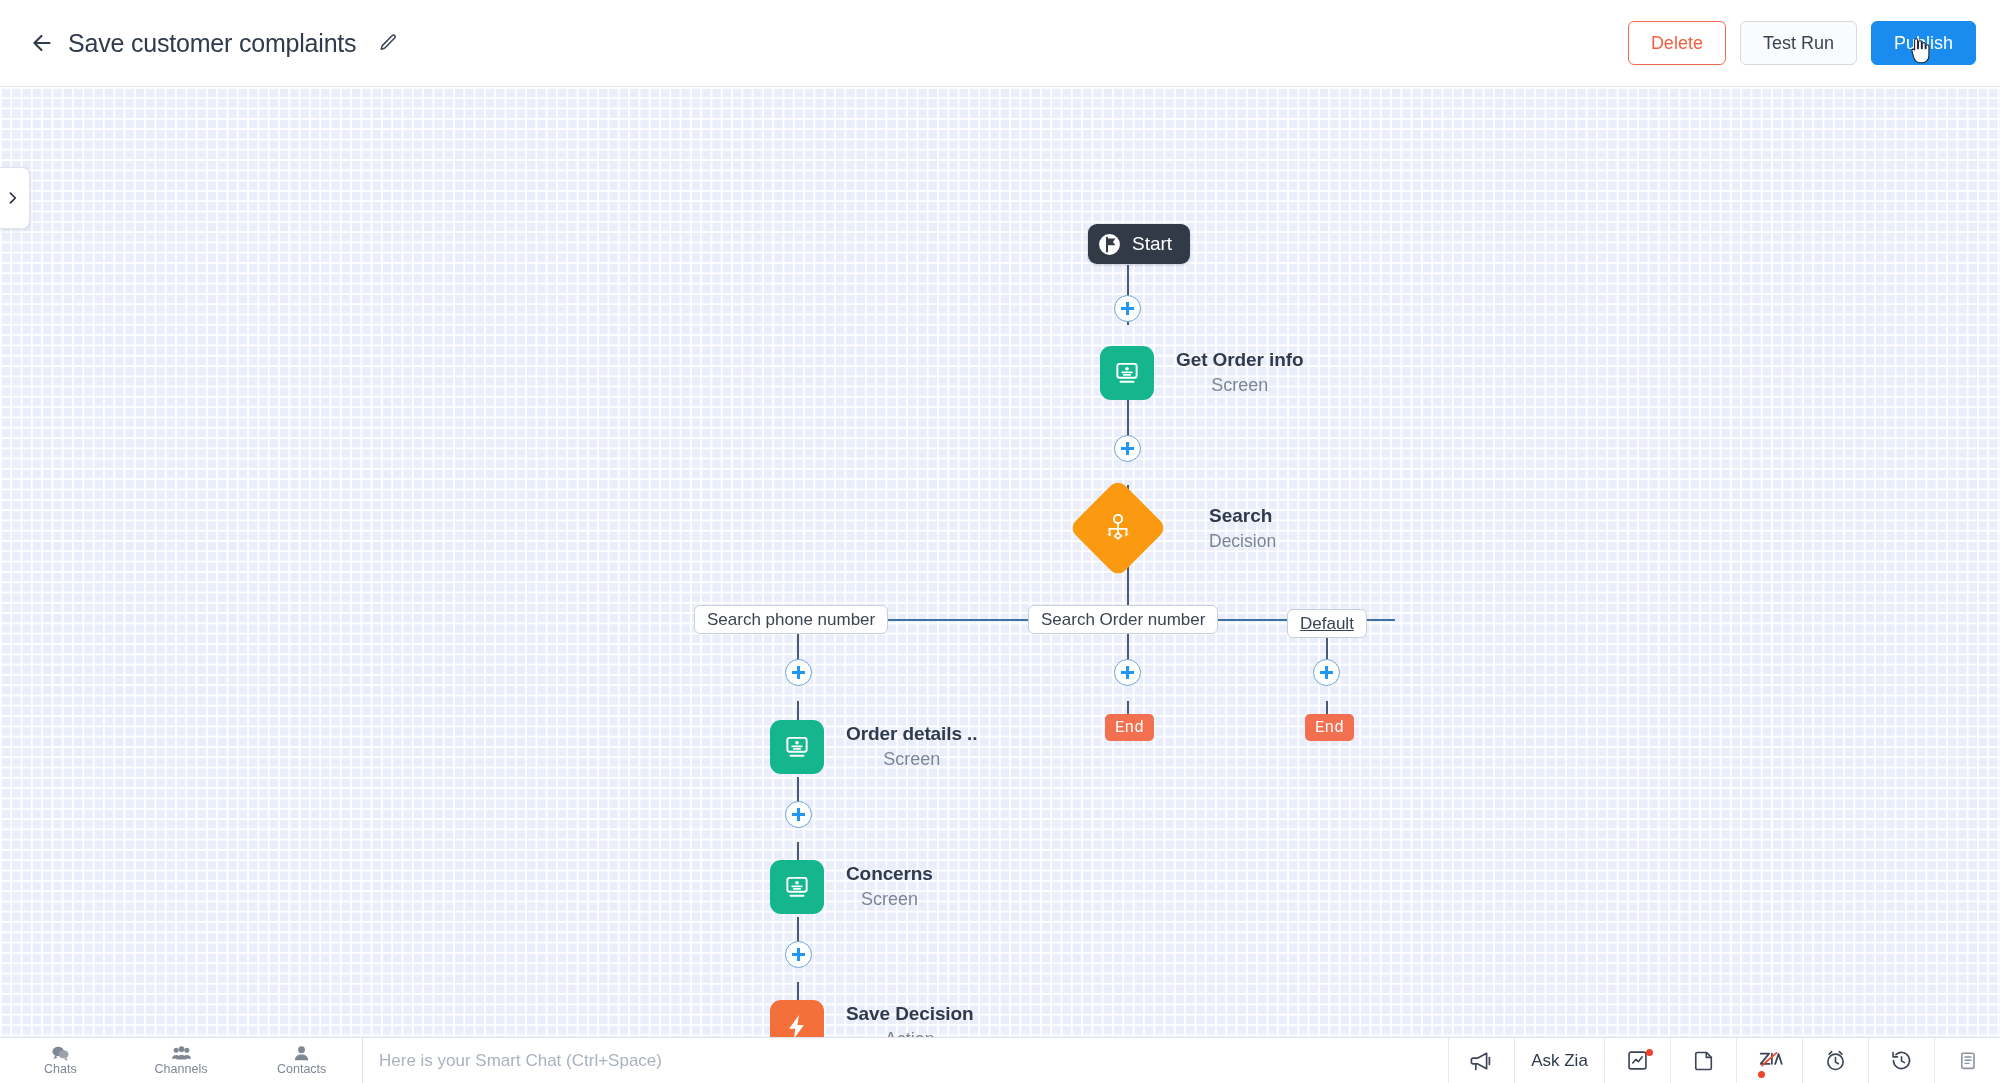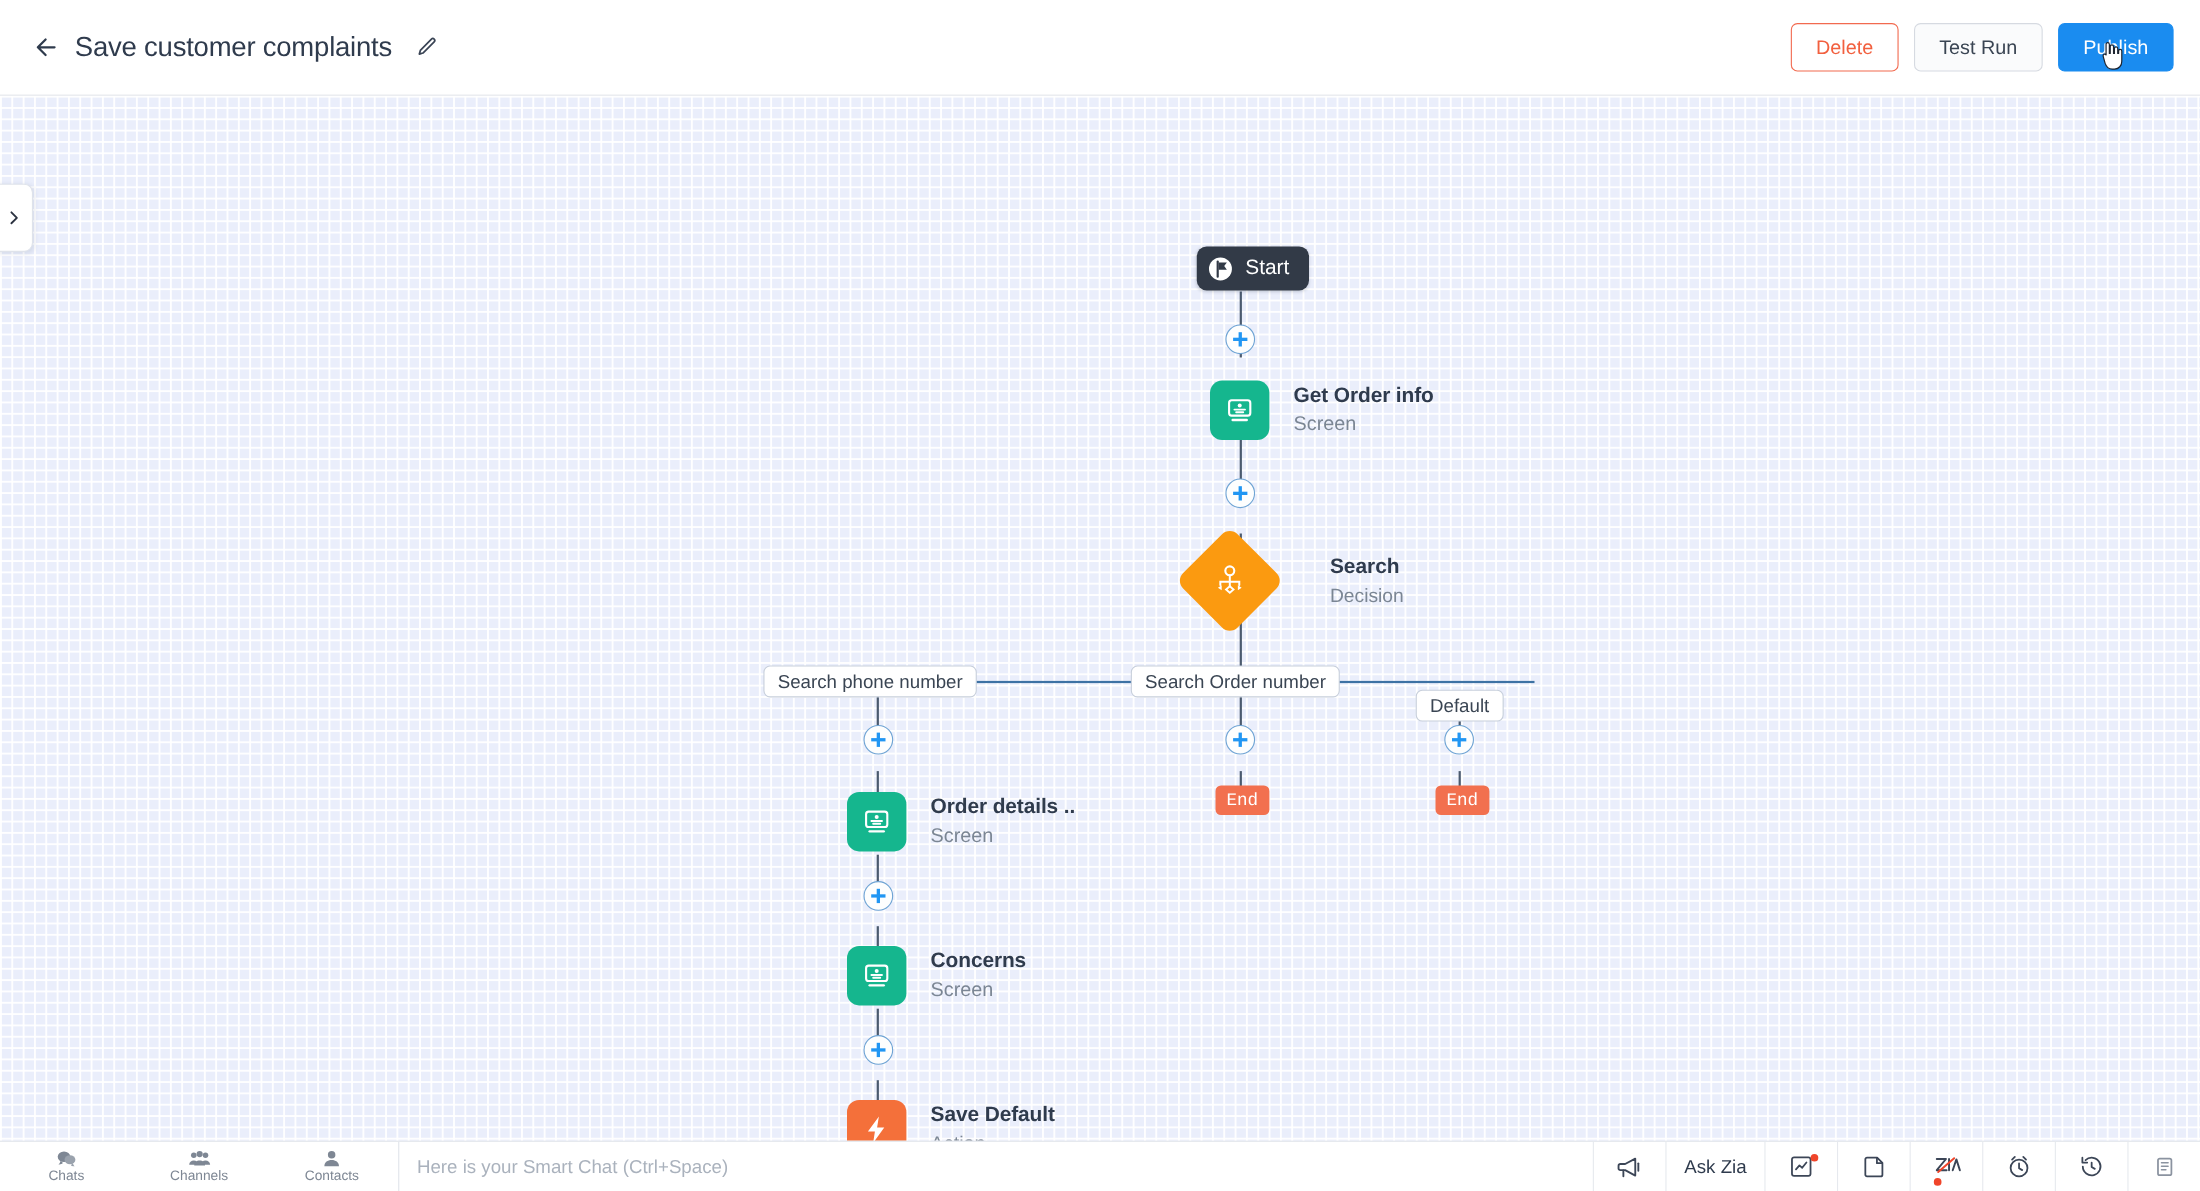--- a/index.html
+++ b/index.html
@@ -103,21 +103,21 @@
 
   
   .node-sq { position: absolute; z-index: 4; display: flex; align-items: center; cursor: pointer; }
   .node-sq .sq {
     width: 54px; height: 54px; border-radius: 11px;
     display: flex; align-items: center; justify-content: center;
     flex: 0 0 auto;
   }
   .sq-screen { background: #15b68e; }
   .sq-action { background: #f4703a; }
-  .node-sq .txt { margin-left: 22px; }
+  .node-sq .txt { margin-left: 22px; text-align: center; }
   .node-sq .nm {
     font-size: 19px; color: #2f3b4d; font-weight: 700;
     white-space: nowrap; letter-spacing: -0.1px; line-height: 1.25;
   }
   .node-sq .ty {
     font-size: 18px; color: #7b8694; font-weight: 400;
     white-space: nowrap; line-height: 1.3; margin-top: 2px;
   }
 
   
@@ -275,21 +275,21 @@
           </svg>
         </div>
         <div class="txt">
           <div class="nm">Search</div>
           <div class="ty">Decision</div>
         </div>
       </div>
 
       <div class="branch-lbl" style="left:694px; top:518px;">Search phone number</div>
       <div class="branch-lbl" style="left:1028px; top:518px;">Search Order number</div>
-      <div class="branch-lbl" style="left:1287px; top:540px;">Default</div>
+      <div class="branch-lbl" style="left:1287px; top:522px;text-decoration:underline;">Default</div>
 
       <div class="plus" style="left:785px; top:572px;"></div>
       <div class="plus" style="left:1114px; top:572px;"></div>
       <div class="plus" style="left:1313px; top:572px;"></div>
 
       <div class="node-end" style="left:1105px; top:627px;">End</div>
       <div class="node-end" style="left:1305px; top:627px;">End</div>
 
       <div class="node-sq" style="left:770px; top:633px;">
         <div class="sq sq-screen">
@@ -323,21 +323,21 @@
       </div>
       <div class="plus" style="left:785px; top:854px;"></div>
 
       <div class="node-sq" style="left:770px; top:913px;">
         <div class="sq sq-action">
           <svg width="30" height="30" viewBox="0 0 24 24">
             <path d="M13.6 2.4L5.6 13.3h5.1l-1.3 8.3 8.1-11.2h-5.2z" fill="#ffffff"></path>
           </svg>
         </div>
         <div class="txt">
-          <div class="nm">Save Default</div>
+          <div class="nm">Save Decision</div>
           <div class="ty">Action</div>
         </div>
       </div>
       <div class="plus" style="left:785px; top:993px;"></div>
 
     </div>
   </div>
 
   <div id="bottombar">
     <div class="bb-left">

